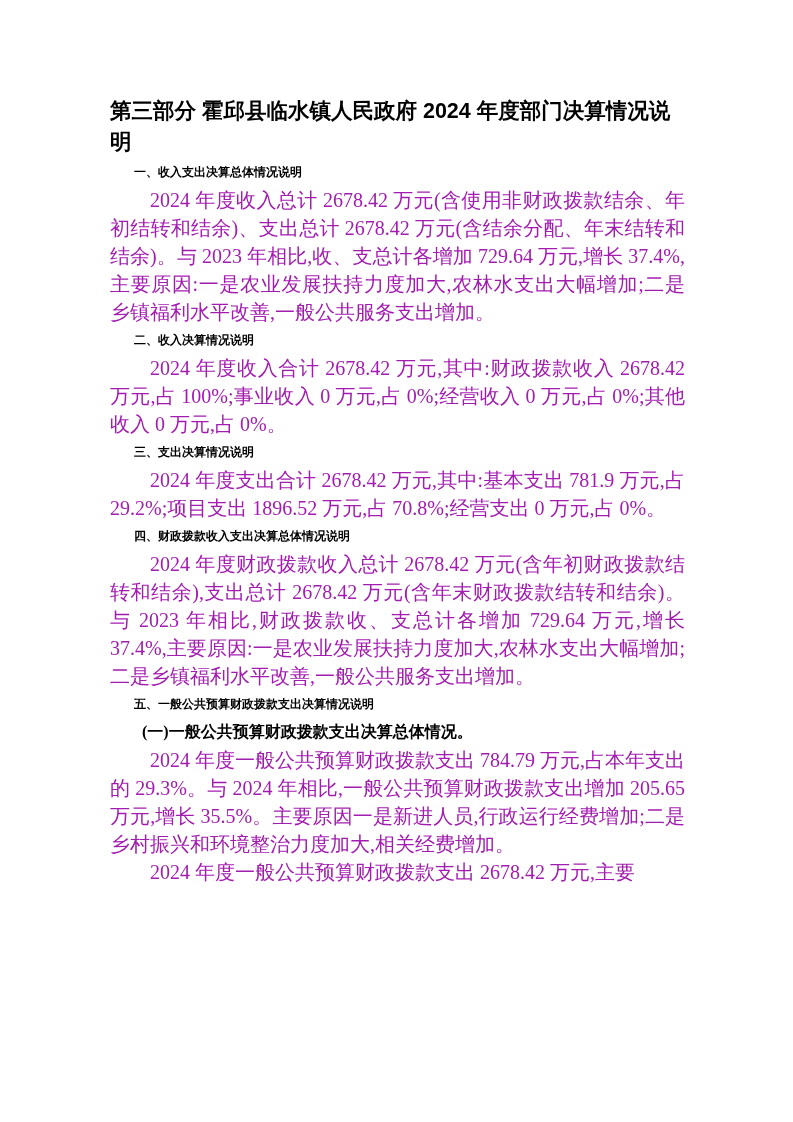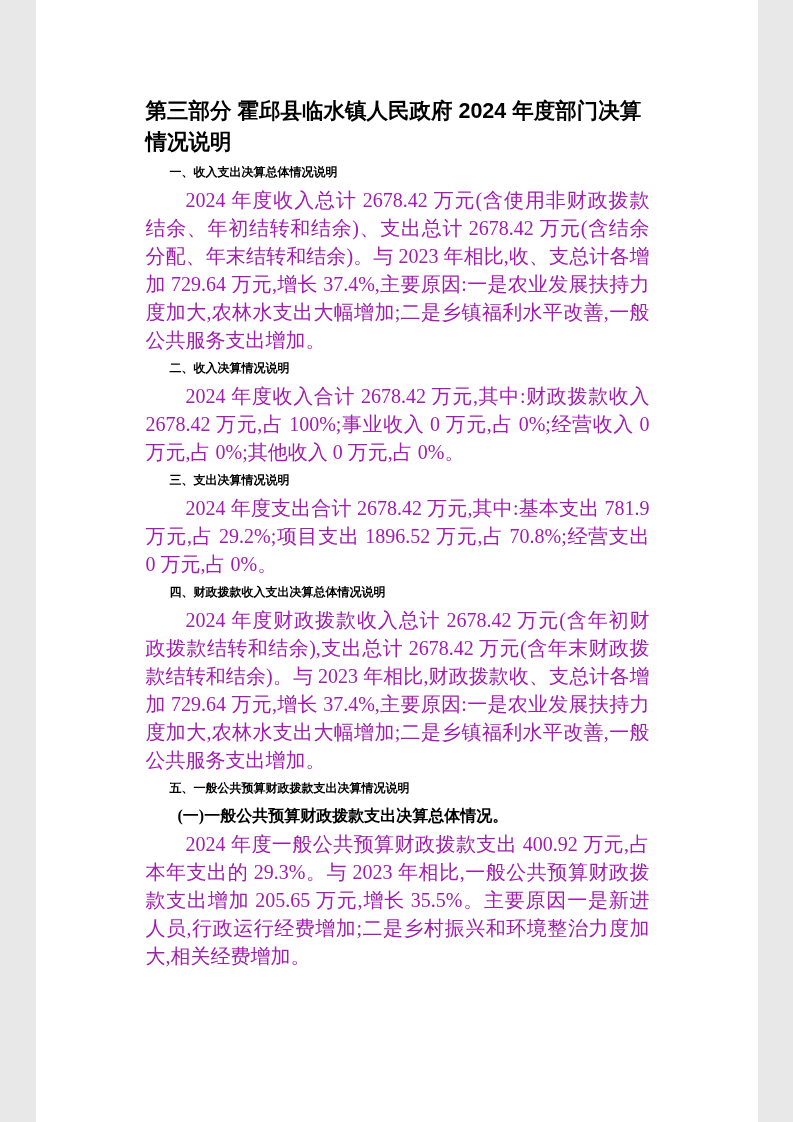--- a/index.html
+++ b/index.html
@@ -2,21 +2,21 @@
 <html><head>
 <meta charset="utf-8">
 <style>
   html, body {
     margin: 0;
     padding: 0;
     background: #e8e8e8;
   }
   .doc-page {
     position: relative;
-    width: 722px;
+    width: 793px;
     height: 1122px;
     margin: 0 auto;
     background: #ffffff;
     box-sizing: border-box;
     padding: 96px 108px 0 110px;
     overflow: hidden;
     color: #000000;
   }
   .doc-title {
     margin: 0;
@@ -62,15 +62,16 @@
       <div class="sec-heading">一、收入支出决算总体情况说明</div>
       <div class="para">2024 年度收入总计 2678.42 万元(含使用非财政拨款结余、年初结转和结余)、支出总计 2678.42 万元(含结余分配、年末结转和结余)。与 2023 年相比,收、支总计各增加 729.64 万元,增长 37.4%,主要原因:一是农业发展扶持力度加大,农林水支出大幅增加;二是乡镇福利水平改善,一般公共服务支出增加。</div>
       <div class="sec-heading">二、收入决算情况说明</div>
       <div class="para">2024 年度收入合计 2678.42 万元,其中:财政拨款收入 2678.42 万元,占 100%;事业收入 0 万元,占 0%;经营收入 0 万元,占 0%;其他收入 0 万元,占 0%。</div>
       <div class="sec-heading">三、支出决算情况说明</div>
       <div class="para">2024 年度支出合计 2678.42 万元,其中:基本支出 781.9 万元,占 29.2%;项目支出 1896.52 万元,占 70.8%;经营支出 0 万元,占 0%。</div>
       <div class="sec-heading">四、财政拨款收入支出决算总体情况说明</div>
       <div class="para">2024 年度财政拨款收入总计 2678.42 万元(含年初财政拨款结转和结余),支出总计 2678.42 万元(含年末财政拨款结转和结余)。与 2023 年相比,财政拨款收、支总计各增加 729.64 万元,增长 37.4%,主要原因:一是农业发展扶持力度加大,农林水支出大幅增加;二是乡镇福利水平改善,一般公共服务支出增加。</div>
       <div class="sec-heading">五、一般公共预算财政拨款支出决算情况说明</div>
       <div class="sub-heading">(一)一般公共预算财政拨款支出决算总体情况。</div>
-      <div class="para">2024 年度一般公共预算财政拨款支出 400.92 万元,占本年支出的 29.3%。与 2023 年相比,一般公共预算财政拨款支出增加 205.65 万元,增长 35.5%。主要原因一是新进人员,行政运行经费增加;二是乡村振兴和环境整治力度加大,相关经费增加。</div>
+      <div class="para">2024 年度一般公共预算财政拨款支出 784.79 万元,占本年支出的 29.3%。与 2024 年相比,一般公共预算财政拨款支出增加 205.65 万元,增长 35.5%。主要原因一是新进人员,行政运行经费增加;二是乡村振兴和环境整治力度加大,相关经费增加。</div>
+      <div class="para">2024 年度一般公共预算财政拨款支出 2678.42 万元,主要</div>
     </div>
 </div>
 
 </body></html>

